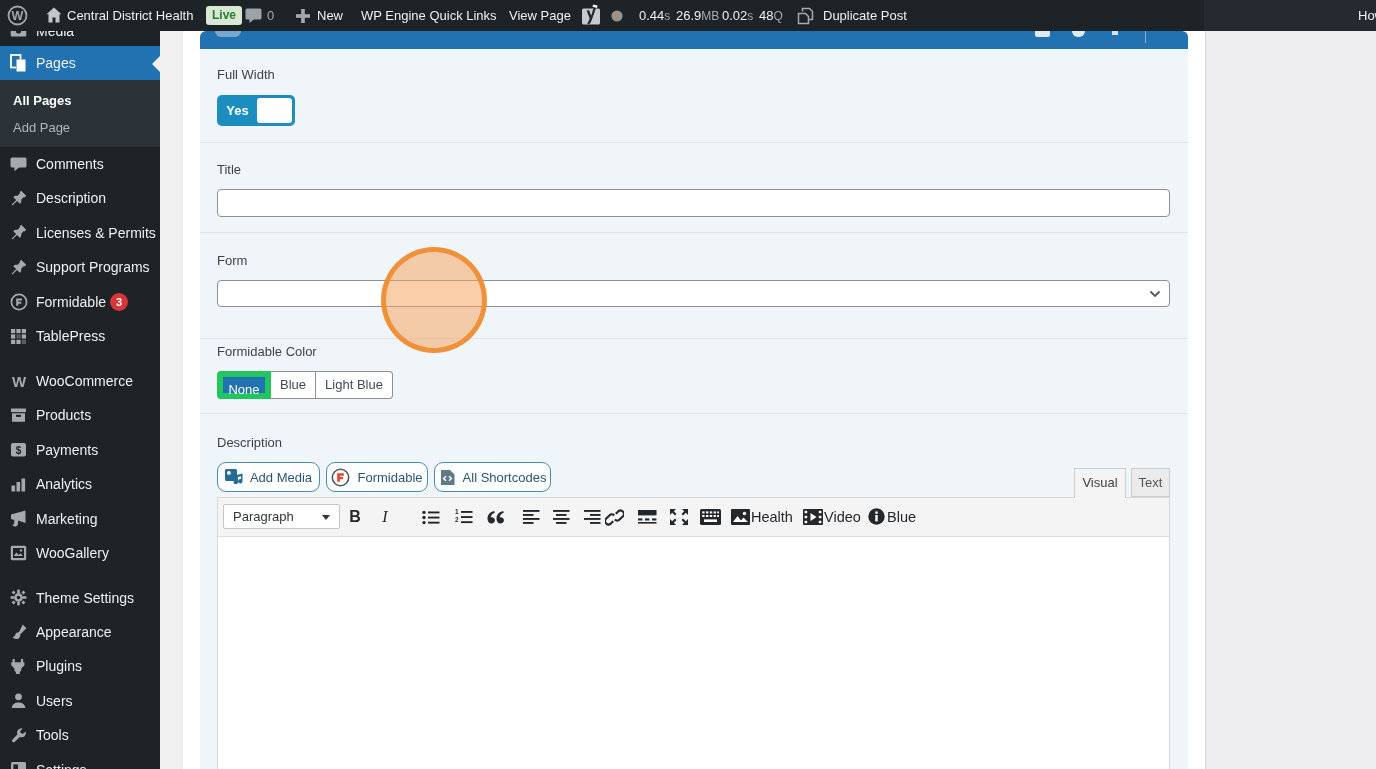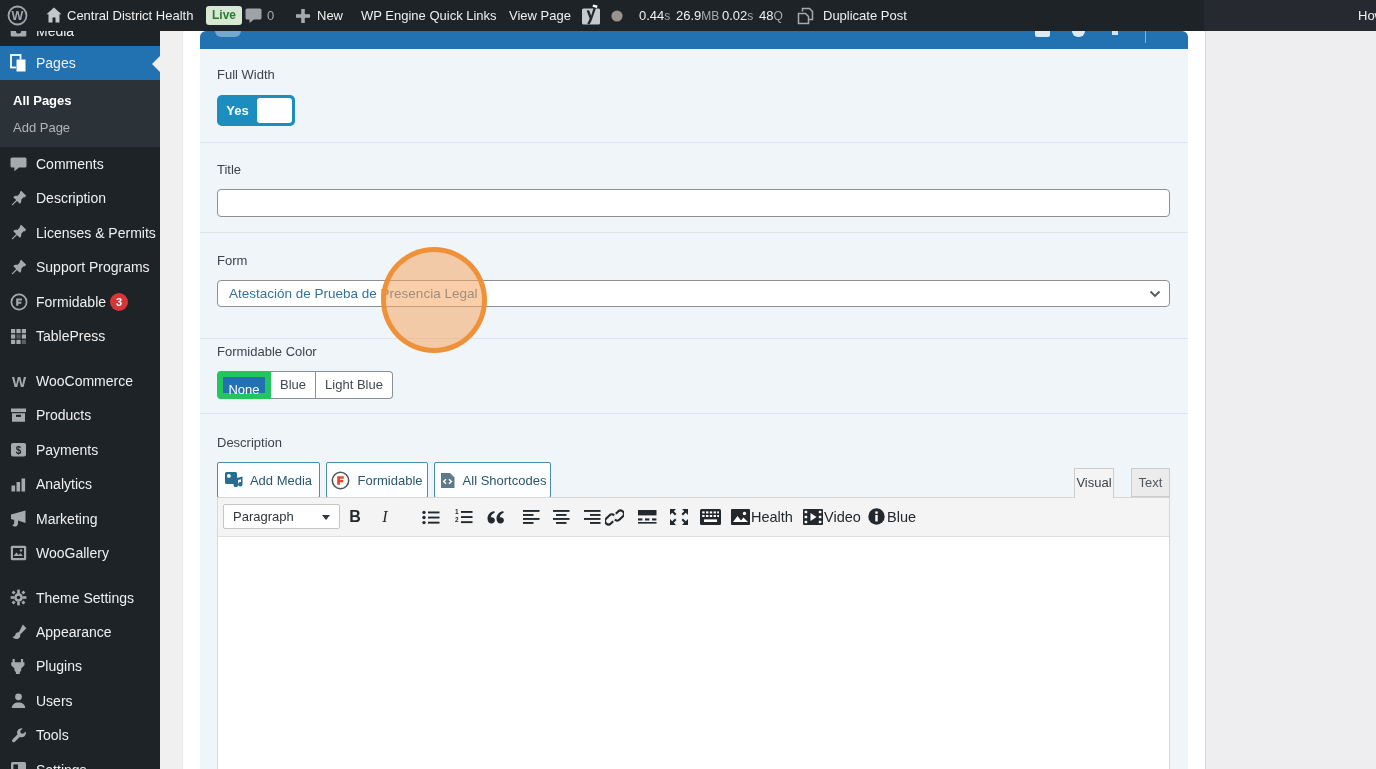--- a/index.html
+++ b/index.html
@@ -15,21 +15,21 @@
 .flabel{position:absolute;font-size:13px;font-weight:normal;color:#3c434a}
 
 #sidebar{position:absolute;left:0;top:0;width:160px;height:769px;background:#1d2327}
 .mitem{position:absolute;left:36px;font-size:14px;color:#f0f0f1;line-height:16px}
 .subitem{position:absolute;left:13px;font-size:13px;line-height:15px}
 .micon{position:absolute;left:10px}
 
 #adminbar{position:absolute;left:0;top:0;width:1376px;height:31px;background:#1d2327;z-index:60}
 .abtxt{position:absolute;top:0;height:31px;line-height:31px;font-size:13px;color:#f0f0f1;white-space:nowrap}
 .abgray{color:#a7aaad}
-.mbtn{top:462px;height:36px;border:1px solid #4a8cae;border-radius:2px;background:#fdfeff;font-size:13px;color:#2c566e;display:flex;align-items:center;justify-content:center}
+.mbtn{top:462px;height:30px;border:1px solid #4a8cae;border-radius:9px;background:#fdfeff;font-size:13px;color:#2c566e;display:flex;align-items:center;justify-content:center}
 .badge{position:absolute;width:18px;height:18px;border-radius:50%;background:#d63638;color:#fff;font-size:11px;font-weight:bold;text-align:center;line-height:18px}
 </style>
 </head>
 <body>
 <div id="stage">
 
   <div class="abs" style="left:1205px;top:31px;width:171px;height:738px;background:#eeeef0;border-left:1px solid #d8d9db"></div>
   <div id="whitebox"></div>
   <div id="panelbody"></div>
   <div id="bluehead"></div>
@@ -48,21 +48,20 @@
   <div class="flabel" style="left:217px;top:67px">Full Width</div>
   <div class="abs" style="left:217px;top:95px;width:78px;height:31px;background:#1b8dbf;border-radius:5px"></div>
   <div class="abs" style="left:257px;top:98px;width:35px;height:25px;background:#fff;border-radius:3px"></div>
   <div class="abs" style="left:217px;top:95px;width:41px;height:31px;line-height:31px;text-align:center;color:#fff;font-size:13px;font-weight:bold">Yes</div>
 
   <div class="flabel" style="left:217px;top:162px">Title</div>
   <div class="abs" style="left:217px;top:189px;width:953px;height:28px;background:#fff;border:1px solid #8c8f94;border-radius:4px"></div>
 
   <div class="flabel" style="left:217px;top:253px">Form</div>
   <div class="abs" style="left:217px;top:280px;width:953px;height:27px;background:#fff;border:1px solid #8c8f94;border-radius:4px"></div>
-  <div class="abs" style="left:229px;top:280px;height:27px;line-height:27px;font-size:13.5px;color:#35719c">Atestación de Prueba de Presencia Legal</div>
   <svg class="abs" style="left:1149px;top:290px" width="12" height="8" viewBox="0 0 12 8">
       <polyline points="1.5,1.5 6,6 10.5,1.5" fill="none" stroke="#50575e" stroke-width="1.8"></polyline>
     </svg>
 
   <div class="flabel" style="left:217px;top:344px">Formidable Color</div>
   <div class="abs" style="left:217px;top:371px;width:54px;height:28px;background:#2271b1;border:6px solid #22c55e;border-radius:4px 0 0 4px;color:#fff;font-size:13px;text-align:center;line-height:26px">None</div>
   <div class="abs" style="left:271px;top:371px;width:45px;height:28px;background:#fff;border:1px solid #8c8f94;border-left:none;color:#424a51;font-size:13px;text-align:center;line-height:26px">Blue</div>
   <div class="abs" style="left:316px;top:371px;width:77px;height:28px;background:#fff;border:1px solid #8c8f94;border-left:none;border-radius:0 4px 4px 0;color:#424a51;font-size:13px;text-align:center;line-height:26px">Light Blue</div>
 
   <div class="flabel" style="left:217px;top:435px">Description</div>
@@ -83,21 +82,21 @@
   <div class="abs mbtn" style="left:434px;width:117px">
     <svg style="margin:0 7px 0 0" width="17" height="17" viewBox="0 0 17 17">
         <path d="M2 1h9l4.5 4.5V16H2z" fill="#5f7a87"></path>
         <g fill="none" stroke="#fff" stroke-width="1.4">
           <path d="M7 7.2 L4.6 9.5 L7 11.8"></path>
           <path d="M10 7.2 L12.4 9.5 L10 11.8"></path>
         </g>
       </svg>
     All Shortcodes</div>
 
-  <div class="abs" style="left:1074px;top:468px;width:40px;height:30px;background:#f4f4f4;border:1px solid #ccc;border-bottom:none;font-size:13px;color:#3a3f44;text-align:center;line-height:28px;z-index:5">Visual</div>
+  <div class="abs" style="left:1074px;top:468px;width:52px;height:30px;background:#f4f4f4;border:1px solid #ccc;border-bottom:none;font-size:13px;color:#3a3f44;text-align:center;line-height:28px;z-index:5">Visual</div>
   <div class="abs" style="left:1131px;top:468px;width:39px;height:29px;background:#ebebeb;border:1px solid #ccc;font-size:13px;color:#50575e;text-align:center;line-height:27px">Text</div>
 
   <div class="abs" style="left:217px;top:497px;width:953px;height:280px;border:1px solid #d7d7d7;background:#fff">
     <div style="position:absolute;left:0;top:0;width:100%;height:39px;background:#f4f4f4;border-bottom:1px solid #dedede"></div>
   </div>
 
   <div class="abs" style="left:223px;top:504px;width:117px;height:25px;background:#fff;border:1px solid #c5c5c5;border-radius:2px;font-size:13px;color:#32373c;line-height:23px;padding-left:9px">Paragraph
     <span style="position:absolute;right:9px;top:10px;width:0;height:0;border:4px solid transparent;border-top:5px solid #32373c"></span>
   </div>
 

